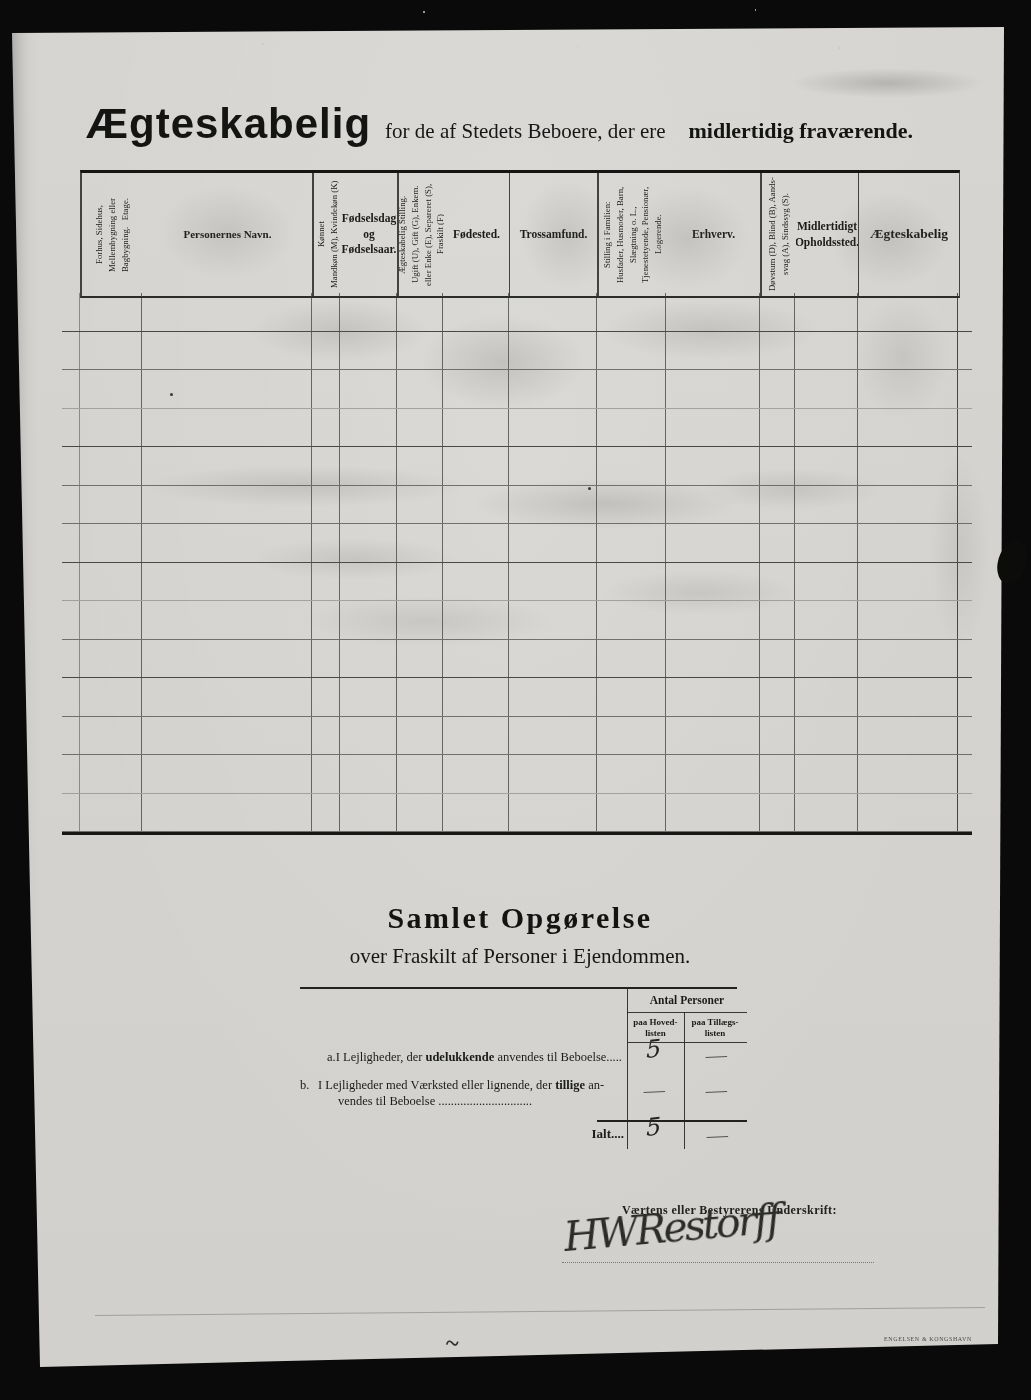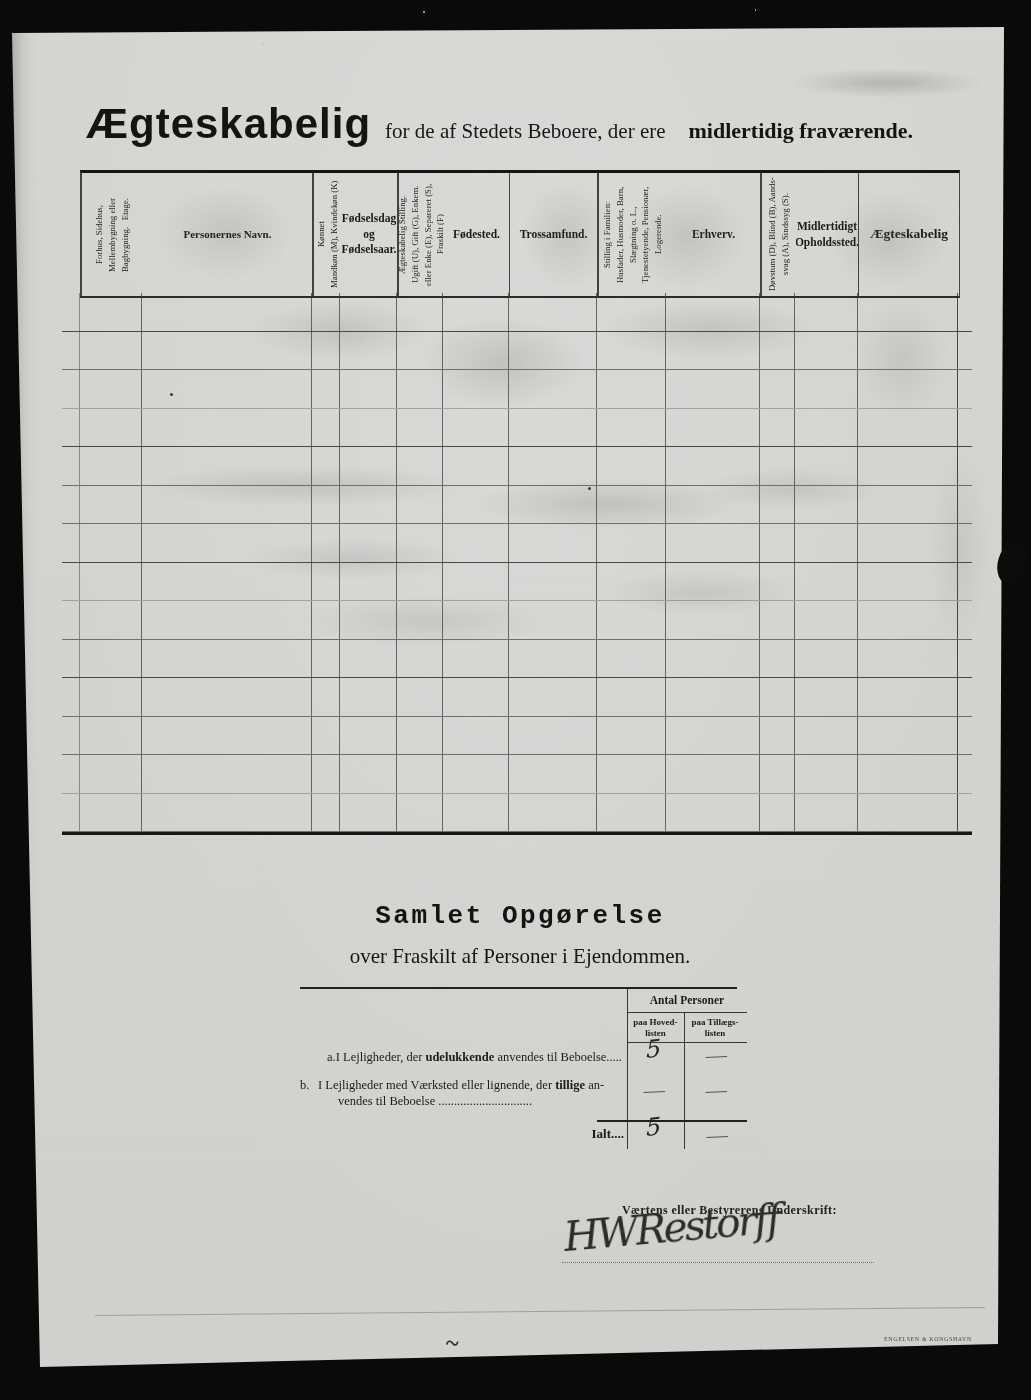--- a/index.html
+++ b/index.html
@@ -39,21 +39,21 @@
         grid-template-columns:18px 62px 170px 28px 57px 46px 66px 88px 69px 94px 35px 63px 100px 14px;
         border-bottom:1px solid rgba(88,86,82,.8);}
   .trow:nth-child(3n+1){border-bottom-color:rgba(58,56,53,.9);}
   .trow:nth-child(5n+3){border-bottom-color:rgba(112,110,105,.5);}
   .tcell{border-right:1px solid rgba(52,52,48,.7);}
   .tcell.k0{border-right:1px solid rgba(64,64,60,.5);}
   .tcell.k12{border-right:1px solid rgba(45,45,42,.85);}
   .tcell.k13{border-right:none;}
   
   .sum-title{position:absolute;left:240px;top:901px;width:560px;text-align:center;
-         font-family:Liberation Mono, monospace;font-weight:bold;font-size:26px;
+         font-family:Liberation Serif, serif;font-weight:bold;font-size:30px;
          letter-spacing:2.5px;color:#131311;}
   .sum-sub{position:absolute;left:240px;top:944px;width:560px;text-align:center;
          font-size:21px;color:#161614;}
   .sumtable{position:absolute;left:300px;top:985px;width:450px;height:175px;font-size:12.5px;}
   .sumtable .abs{position:absolute;}
   .rule-top{left:0;top:2px;width:437px;height:2px;background:#22221f;}
   .vl{width:1px;background:rgba(38,38,35,.9);}
   .vl1{left:327px;top:2px;height:162px;}
   .vl2{left:384px;top:27px;height:137px;}
   .hl{height:1px;background:rgba(38,38,35,.9);}

